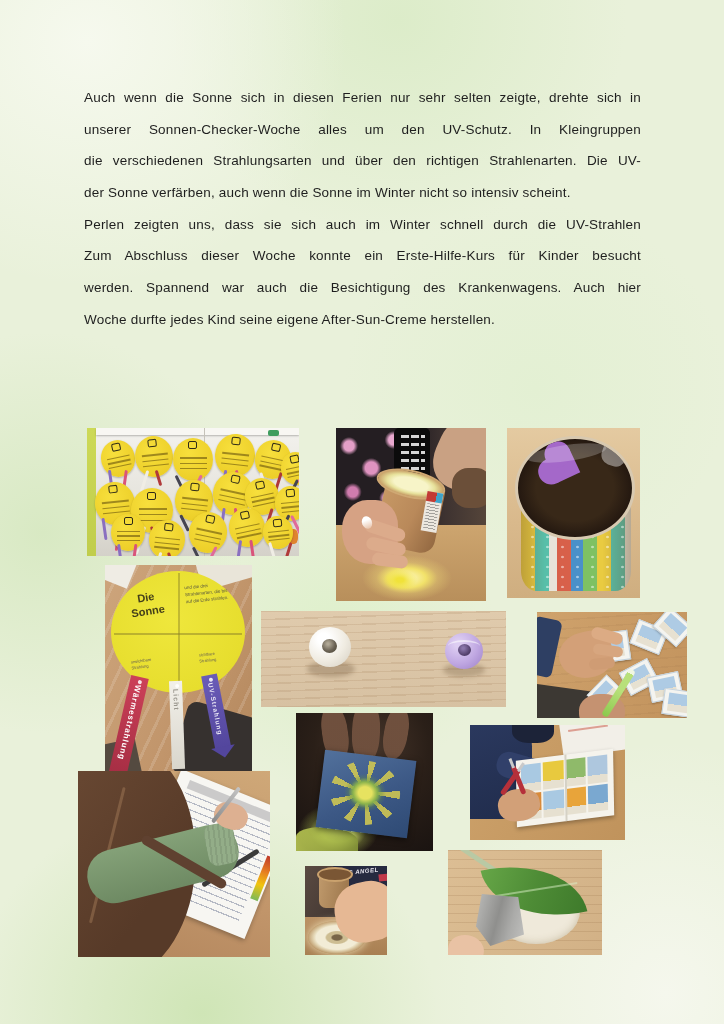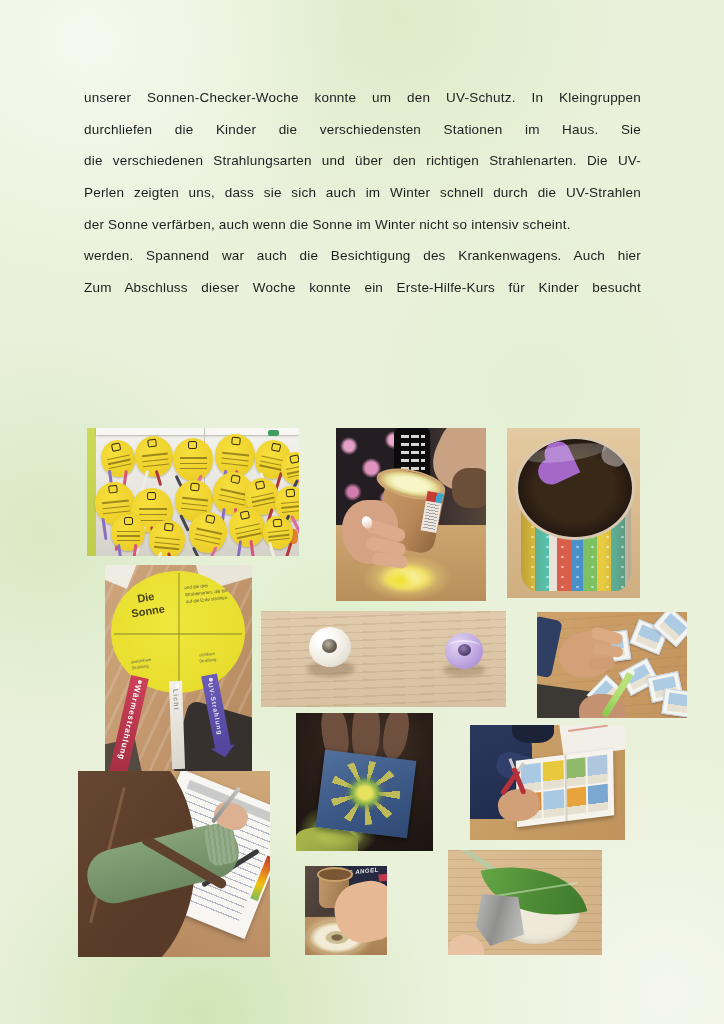--- a/index.html
+++ b/index.html
@@ -241,27 +241,28 @@
   .k-hand{right:-10px;top:16px;width:62px;height:60px;background:#e6b894;border-radius:45% 40% 40% 45%;transform:rotate(-12deg);}
   .k-disc{left:3px;bottom:1px;width:58px;height:33px;border-radius:50%;box-shadow:0 0 9px rgba(250,240,200,.8);
     background:radial-gradient(closest-side,#786548 0 16%,#cdbd92 22% 36%,#f2ecd6 42% 72%,#e4d7b6 80%,rgba(220,200,150,.35) 100%);}
 </style>
 </head>
 <body>
 
 <div class="page">
 
   <div class="article" id="article">
-      <div class="line">unserer Sonnen-Checker-Woche konnte um den UV-Schutz. In Kleingruppen</div>
-      <div class="line">durchliefen die Kinder die verschiedensten Stationen im Haus. Sie</div>
+      <div class="line">Auch wenn die Sonne sich in diesen Ferien nur sehr selten zeigte, drehte sich in</div>
+      <div class="line">unserer Sonnen-Checker-Woche alles um den UV-Schutz. In Kleingruppen</div>
       <div class="line">die verschiedenen Strahlungsarten und über den richtigen Strahlenarten. Die UV-</div>
+      <div class="line para-end">der Sonne verfärben, auch wenn die Sonne im Winter nicht so intensiv scheint.</div>
       <div class="line">Perlen zeigten uns, dass sie sich auch im Winter schnell durch die UV-Strahlen</div>
-      <div class="line para-end">der Sonne verfärben, auch wenn die Sonne im Winter nicht so intensiv scheint.</div>
+      <div class="line">Zum Abschluss dieser Woche konnte ein Erste-Hilfe-Kurs für Kinder besucht</div>
       <div class="line">werden. Spannend war auch die Besichtigung des Krankenwagens. Auch hier</div>
-      <div class="line">Zum Abschluss dieser Woche konnte ein Erste-Hilfe-Kurs für Kinder besucht</div>
+      <div class="line para-end">Woche durfte jedes Kind seine eigene After-Sun-Creme herstellen.</div>
     </div>
 
   <figure class="photo pA">
     <div class="a-wall"></div>
     <div class="a-rail"></div>
     <div class="a-seam"></div>
     <div class="a-clip"></div>
     <div class="a-blob"></div>
     <div id="suns-layer" style="position:absolute;inset:0;">
         <div class="sun" style="position: absolute; left: 14px; top: 12px; width: 34px; height: 37px; transform: rotate(-12deg);">

